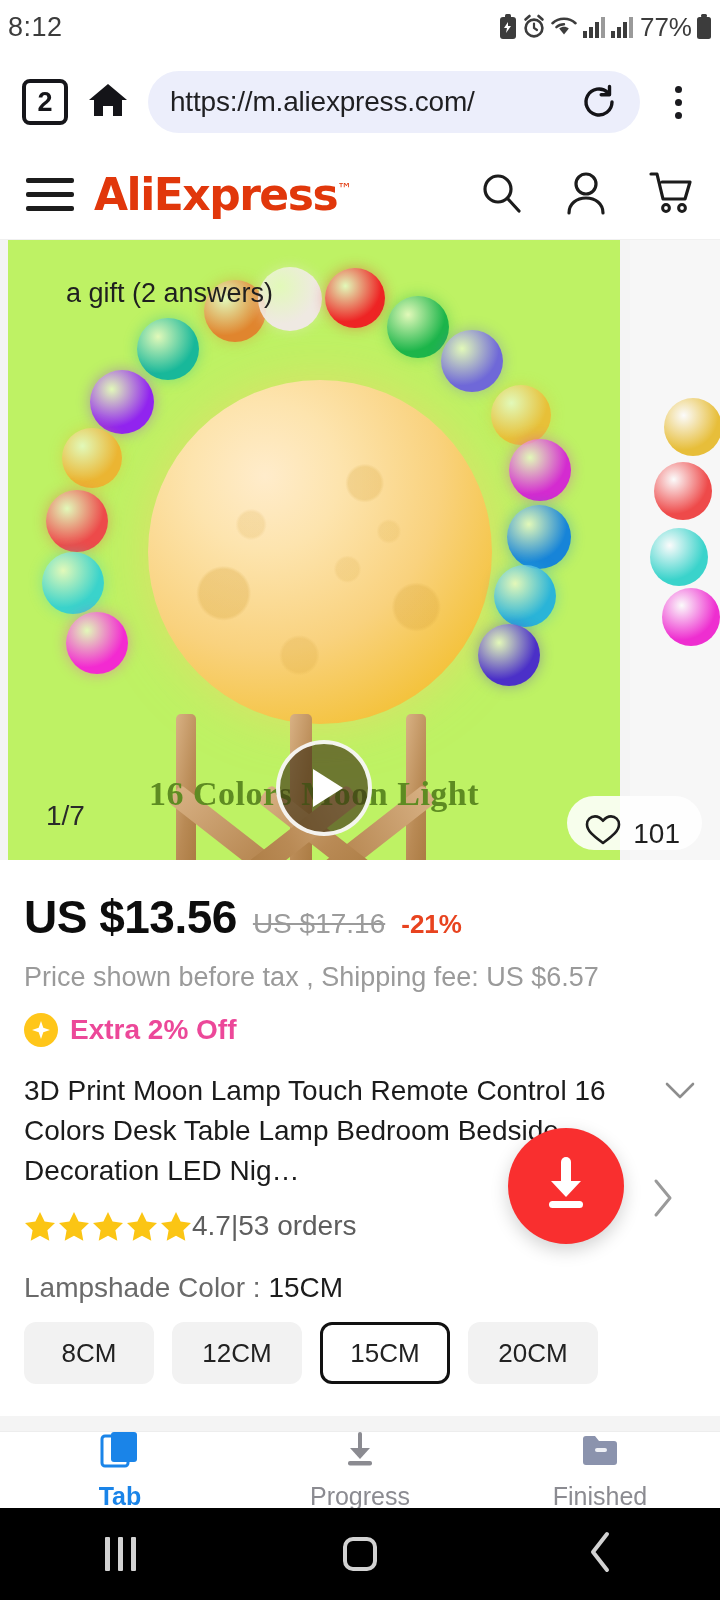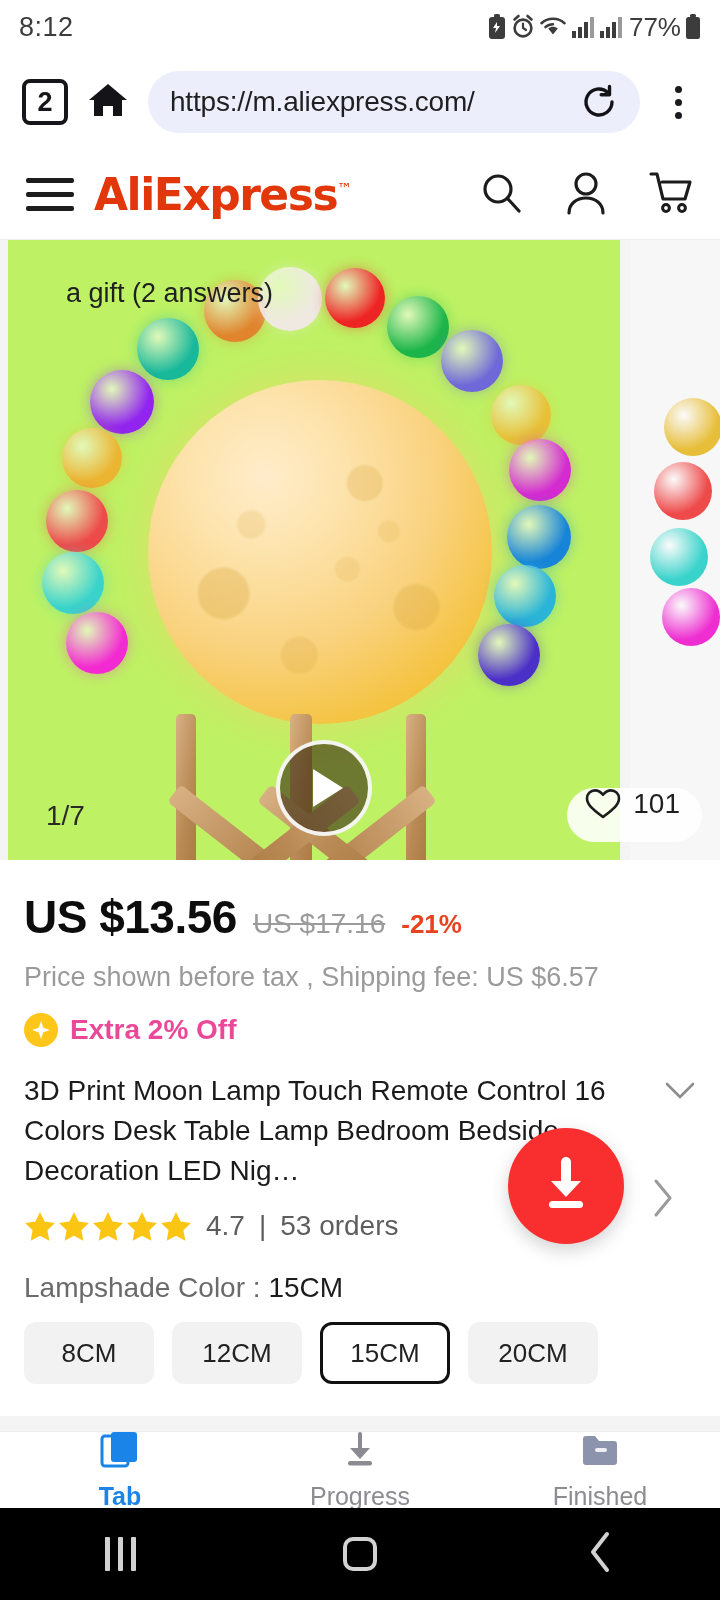--- a/index.html
+++ b/index.html
@@ -7,21 +7,21 @@
     width: 720px; height: 1600px;
     font-family: "Liberation Sans", sans-serif;
     background: #ffffff;
     overflow: hidden;
   }
   #app { position: relative; width: 720px; height: 1600px; background:#fff; }
 
   
   .statusbar {
     height: 54px; display: flex; align-items: center;
-    padding: 0 19px; background: #fff;
+    padding: 0 8px; background: #fff;
   }
   .status-time { font-size: 27px; color: #3c3c3c; letter-spacing: .5px; }
   .status-right { margin-left: auto; display: flex; align-items: center; gap: 4px; }
   .status-right svg { display:block; }
   .battery-pct { font-size: 26px; color: #3c3c3c; margin-left: 2px; }
 
   
   .browserbar {
     height: 96px; display: flex; align-items: center; gap: 18px;
     padding: 0 22px; background: #fff;
@@ -114,23 +114,23 @@
     position: absolute; left: 160px; top: 450px; width: 300px; height: 200px; z-index: 4;
   }
   .leg {
     position: absolute; background: linear-gradient(100deg,#d8b184,#b98a55 55%,#a8783f);
     border-radius: 5px;
   }
   .page-index {
     position: absolute; left: 46px; bottom: 28px; font-size: 28px; color: #2a2a2a; z-index: 9;
   }
   .like-pill {
-    position: absolute; right: 18px; bottom: 18px; height: 54px;
+    position: absolute; right: 18px; bottom: 10px; height: 54px;
     background: rgba(255,255,255,.88); border-radius: 27px;
-    display: flex; align-items: flex-start; gap: 12px; padding: 0 22px 0 18px; z-index: 9;
+    display: flex; align-items: flex-end; gap: 12px; padding: 0 22px 0 18px; z-index: 9;
   }
   .like-count { font-size: 28px; color: #1f1f1f; }
 
   
   .price-block { padding: 30px 24px 0 24px; background: #fff; }
   .price-row { display: flex; align-items: baseline; gap: 16px; }
   .price-now { font-size: 46px; font-weight: 700; color: #0d0d0d; letter-spacing: -.5px; }
   .price-was { font-size: 28px; color: #9b9b9b; text-decoration: line-through; }
   .price-off { font-size: 26px; color: #e8431f; font-weight: 700; }
   .price-note { margin-top: 18px; font-size: 27px; color: #9a9a9a; }
@@ -138,21 +138,21 @@
   .extra-badge {
     width: 34px; height: 34px; border-radius: 50%; background: #ffc61a;
     display: flex; align-items: center; justify-content: center;
   }
   .extra-text { font-size: 28px; color: #ec4899; font-weight: 600; }
 
   .title-row { margin-top: 24px; display: flex; align-items: flex-start; gap: 12px; }
   .prod-title { flex: 1; font-size: 28px; line-height: 1.42; color: #1b1b1b; }
   .chev-down { padding-top: 10px; }
 
-  .rating-row { margin-top: 20px; display: flex; align-items: center; gap: 14px; }
+  .rating-row { margin-top: 20px; display: flex; align-items: center; }
   .stars { display: flex; gap: 2px; }
   .rating-text { font-size: 28px; color: #5e5e5e; }
 
   .opt-label { margin-top: 30px; font-size: 28px; color: #6a6a6a; }
   .opt-label b { color: #1c1c1c; font-weight: 400; }
   .opt-row { margin-top: 18px; display: flex; gap: 18px; }
   .opt-chip {
     min-width: 130px; height: 62px; border-radius: 12px; background: #f2f2f2;
     display: flex; align-items: center; justify-content: center;
     font-size: 26px; color: #222; border: 2px solid transparent;
@@ -318,20 +318,21 @@
       <div class="stand">
         <div class="leg" style="left:8px;  top:24px; width:20px;  height:172px;"></div>
         <div class="leg" style="left:122px; top:24px; width:22px; height:172px;"></div>
         <div class="leg" style="left:238px; top:24px; width:20px; height:172px;"></div>
         <div class="leg" style="left:6px;  top:92px;  width:182px; height:22px; transform:rotate(38deg); transform-origin:left center;"></div>
         <div class="leg" style="left:262px;top:92px;  width:182px; height:22px; transform:rotate(142deg); transform-origin:left center;"></div>
         <div class="leg" style="left:96px; top:92px;  width:150px; height:22px; transform:rotate(38deg); transform-origin:left center;"></div>
         <div class="leg" style="left:186px;top:92px;  width:150px; height:22px; transform:rotate(142deg); transform-origin:left center;"></div>
       </div>
 
+      <div class="overlay-caption">16 Colors Moon Light</div>
 
       <div class="play-btn">
         <span class="play-tri"></span>
       </div>
 
     <div class="ball" style="left: 129px; top: 78px; width: 62px; height: 62px; background: radial-gradient(circle at 34% 30%, rgba(255, 255, 255, 0.55), rgb(24, 184, 154) 62%, rgb(24, 184, 154)); box-shadow: rgba(24, 184, 154, 0.4) 0px 0px 14px;"></div>
         <div class="ball" style="left: 196px; top: 40px; width: 62px; height: 62px; background: radial-gradient(circle at 34% 30%, rgba(255, 255, 255, 0.55), rgb(224, 133, 46) 62%, rgb(224, 133, 46)); box-shadow: rgba(224, 133, 46, 0.4) 0px 0px 14px;"></div>
         <div class="ball" style="left: 250px; top: 27px; width: 64px; height: 64px; background: radial-gradient(circle at 34% 30%, rgba(255, 255, 255, 0.55), rgb(239, 233, 226) 62%, rgb(239, 233, 226)); box-shadow: rgba(239, 233, 226, 0.4) 0px 0px 14px;"></div>
         <div class="ball" style="left: 317px; top: 28px; width: 60px; height: 60px; background: radial-gradient(circle at 34% 30%, rgba(255, 255, 255, 0.55), rgb(238, 36, 36) 62%, rgb(238, 36, 36)); box-shadow: rgba(238, 36, 36, 0.4) 0px 0px 14px;"></div>
         <div class="ball" style="left: 379px; top: 56px; width: 62px; height: 62px; background: radial-gradient(circle at 34% 30%, rgba(255, 255, 255, 0.55), rgb(28, 181, 74) 62%, rgb(28, 181, 74)); box-shadow: rgba(28, 181, 74, 0.4) 0px 0px 14px;"></div>

